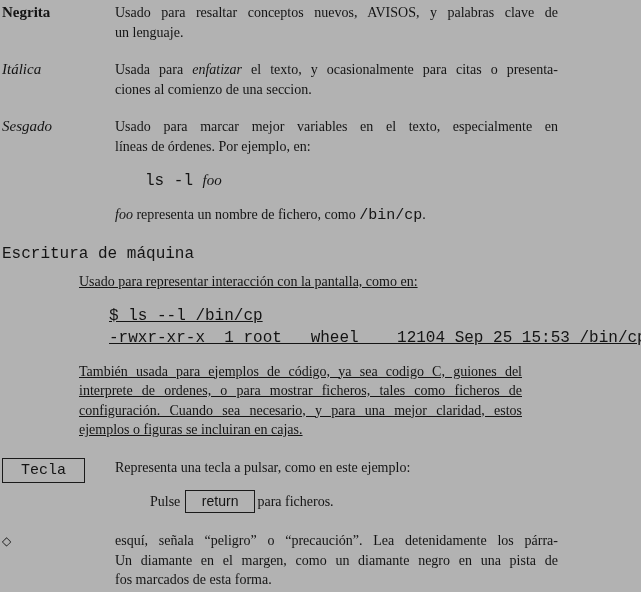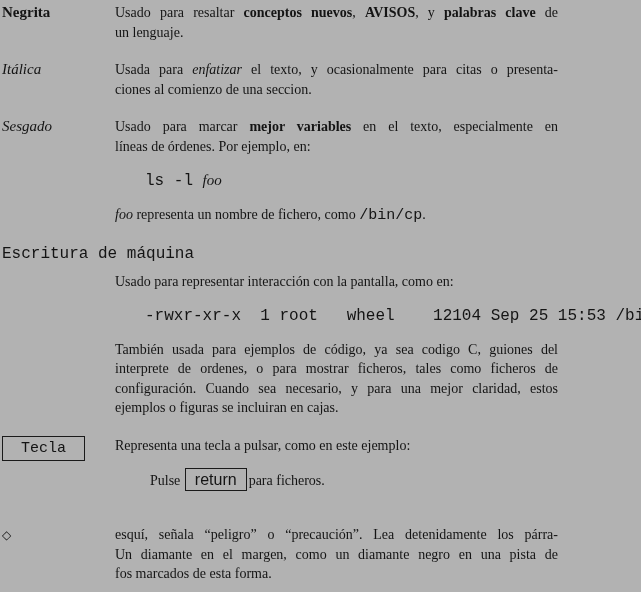--- a/index.html
+++ b/index.html
@@ -8,41 +8,41 @@
     background:#b2b2b2;color:#141414;
     font-family:"Liberation Serif",serif;
     font-size:14px;line-height:19.5px;
   }
   #page{padding:3px 0 0 2px;width:639px;}
   .row{display:flex;margin-bottom:18px;}
   .row.own{display:block;}
   .labelcol{width:113px;flex:0 0 113px;}
   .row.own .labelcol{width:auto;flex:none;margin-bottom:8px;}
   .content{width:443px;flex:0 0 443px;}
-  .row.own .content{margin-left:113px;}
+  .row.own .content{margin-left:77px;text-decoration:underline;}
   .block + .block{margin-top:13px;}
   .pline{text-align:justify;text-align-last:justify;}
   .pline.last{text-align:justify;text-align-last:left;}
   .codeblock{
     margin-left:30px;
     font-family:"Liberation Mono",monospace;
     font-size:16px;line-height:22px;
     white-space:pre;
   }
   .codeblock .r-i{
     font-family:"Liberation Serif",serif;font-style:italic;font-size:15px;
   }
   .example{margin-left:35px;}
-  .r-b{font-weight:700;}
+  .r-b{font-weight:400;}
   .r-i{font-style:italic;}
   .r-m{font-family:Liberation Mono, monospace;font-size:15px;}
   .r-key{
     display:inline-block;
-    font-family:"Liberation Sans",sans-serif;font-size:16px;line-height:17px;
-    border:1px solid #1a1a1a;padding:2px 9px;margin:0 2px 16px 1px;
+    font-family:"Liberation Sans",sans-serif;font-size:14px;line-height:17px;
+    border:1px solid #1a1a1a;padding:2px 16px;margin:0 2px 0 1px;
     vertical-align:baseline;
   }
   .lbl{display:inline;}
   .lbl-bold{font-weight:700;font-size:15px;}
   .lbl-italic{font-style:italic;font-size:15px;margin-top:36px;}
   .lbl-mono{font-family:"Liberation Mono",monospace;font-size:16px;}
   .lbl-keybox-mono{
     display:inline-block;
     font-family:Liberation Mono, monospace;font-size:15px;line-height:17px;
     border:1px solid #1a1a1a;padding:3px 18px;
@@ -83,21 +83,21 @@
           <div class="pline last"><span class="r-i">foo</span><span> representa un nombre de fichero, como </span><span class="r-m">/bin/cp</span><span>.</span></div>
         </div>
       </div>
     </div>
     <div class="row own">
       <div class="labelcol"><span class="lbl lbl-mono">Escritura de máquina</span></div>
       <div class="content">
         <div class="block plines">
           <div class="pline last"><span>Usado para representar interacción con la pantalla, como en:</span></div>
         </div>
-        <div class="block codeblock"><div class="codeline"><span>-rwxr-xr-x  1 root   wheel    12104 Sep 25 15:53 /bin/cp</span></div></div>
+        <div class="block codeblock"><div class="codeline"><span>$ ls --l /bin/cp</span></div><div class="codeline"><span>-rwxr-xr-x  1 root   wheel    12104 Sep 25 15:53 /bin/cp</span></div></div>
         <div class="block plines">
           <div class="pline"><span>También usada para ejemplos de código, ya sea codigo C, guiones del</span></div>
           <div class="pline"><span>interprete de ordenes, o para mostrar ficheros, tales como ficheros de</span></div>
           <div class="pline"><span>configuración. Cuando sea necesario, y para una mejor claridad, estos</span></div>
           <div class="pline last"><span>ejemplos o figuras se incluiran en cajas.</span></div>
         </div>
       </div>
     </div>
     <div class="row">
       <div class="labelcol"><span class="lbl lbl-keybox-mono">Tecla</span></div>

